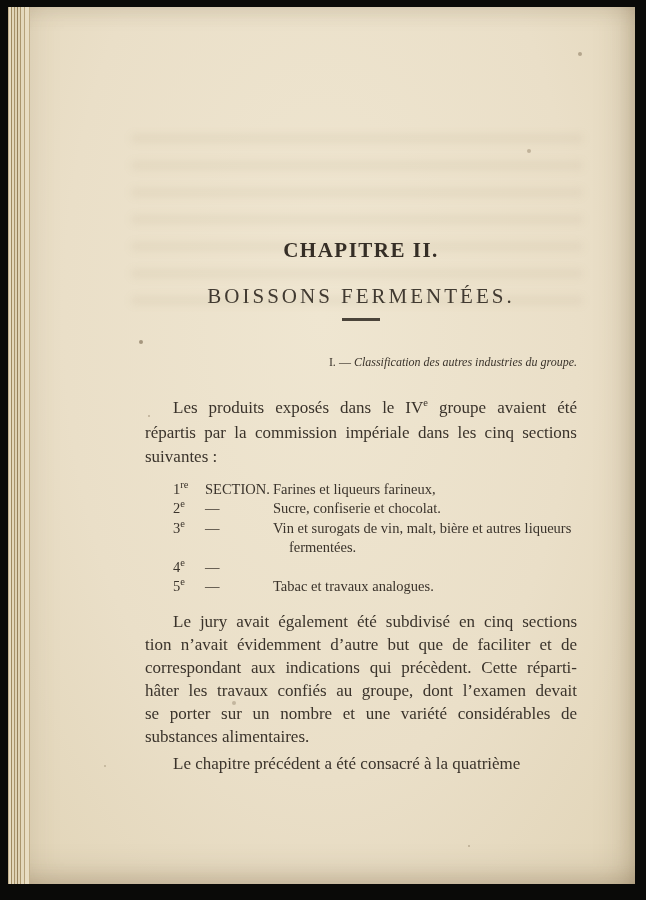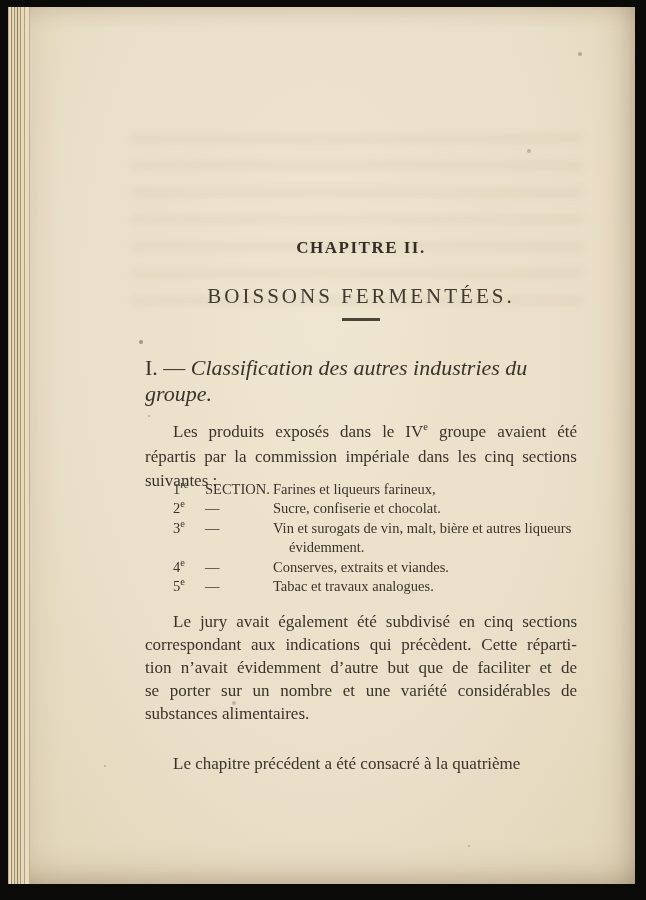--- a/index.html
+++ b/index.html
@@ -41,37 +41,37 @@
       571px 46px  0 1px rgba(95,75,50,.38),
       140px 408px 0 0   rgba(95,75,50,.35),
       225px 695px 0 1px rgba(95,75,50,.28),
       460px 838px 0 0   rgba(95,75,50,.33),
       96px  758px 0 0   rgba(95,75,50,.3),
       520px 143px 0 1px rgba(110,88,58,.33);
   }
   .content{position:absolute;left:137px;top:0;width:432px;color:#3a332b;}
   .chapter{
     position:absolute;top:231px;width:100%;text-align:center;
-    font-size:17px;font-weight:bold;letter-spacing:1.5px;color:#352e26;
+    font-size:21px;font-weight:bold;letter-spacing:1.5px;color:#352e26;
   }
   .subtitle{
     position:absolute;top:277px;width:100%;text-align:center;
     font-size:21px;letter-spacing:3px;color:#413a31;
   }
   .rule{
     position:absolute;top:311px;left:50%;transform:translateX(-50%);
     width:38px;height:2.5px;background:#4b443a;
   }
-  .sec-head{position:absolute;top:348px;width:100%;text-align:left;font-size:22px;}
+  .sec-head{position:absolute;top:348px;width:100%;text-align:right;font-size:12px;}
   .sec-head .it{font-style:italic;}
   .para{position:absolute;width:100%;font-size:17px;}
   .line{text-align:justify;text-align-last:justify;}
   .line.last{text-align-last:left;}
   .line.indent{text-indent:28px;}
-  .para1{top:389px;margin-top:24px;} .para1 .line{line-height:24.5px;}
+  .para1{top:389px;} .para1 .line{line-height:24.5px;}
   .para2{top:604px;} .para2 .line{line-height:22.9px;}
   .para3{top:745px;} .para3 .line{line-height:23px;}
   sup{font-size:10.5px;line-height:0;}
   .seclist{position:absolute;top:473px;left:28px;width:404px;font-size:14.5px;}
   .srow{display:grid;grid-template-columns:32px 68px 1fr;line-height:19.4px;}
   .slab{text-align:left;}
   .sdesc div{white-space:nowrap;}
   .sdesc .wrap2{padding-left:16px;}
 </style>
 </head>
@@ -113,45 +113,42 @@
         <div class="sdesc">
             <div>Sucre, confiserie et chocolat.</div>
             <div class="wrap2"></div>
           </div>
       </div>
       <div class="srow">
         <div class="snum"><span>3</span><sup>e</sup></div>
         <div class="slab">—</div>
         <div class="sdesc">
             <div>Vin et surogats de vin, malt, bière et autres liqueurs</div>
-            <div class="wrap2">évidemment.</div>
+            <div class="wrap2">fermentées.</div>
           </div>
       </div>
       <div class="srow">
         <div class="snum"><span>4</span><sup>e</sup></div>
         <div class="slab">—</div>
-        <div class="sdesc">
-            <div>Conserves, extraits et viandes.</div>
-            <div class="wrap2"></div>
-          </div>
       </div>
       <div class="srow">
         <div class="snum"><span>5</span><sup>e</sup></div>
         <div class="slab">—</div>
         <div class="sdesc">
             <div>Tabac et travaux analogues.</div>
             <div class="wrap2"></div>
           </div>
       </div>
     </div>
 
     <div class="para para2">
       <div class="line indent">Le jury avait également été subdivisé en cinq sections</div>
+      <div class="line">tion n’avait évidemment d’autre but que de faciliter et de</div>
       <div class="line">correspondant aux indications qui précèdent. Cette réparti-</div>
-      <div class="line">tion n’avait évidemment d’autre but que de faciliter et de</div>
+      <div class="line">hâter les travaux confiés au groupe, dont l’examen devait</div>
       <div class="line">se porter sur un nombre et une variété considérables de</div>
       <div class="line last">substances alimentaires.</div>
     </div>
 
     <div class="para para3">
       <div class="line indent last">Le chapitre précédent a été consacré à la quatrième</div>
     </div>
 
   </div>
 </div>

